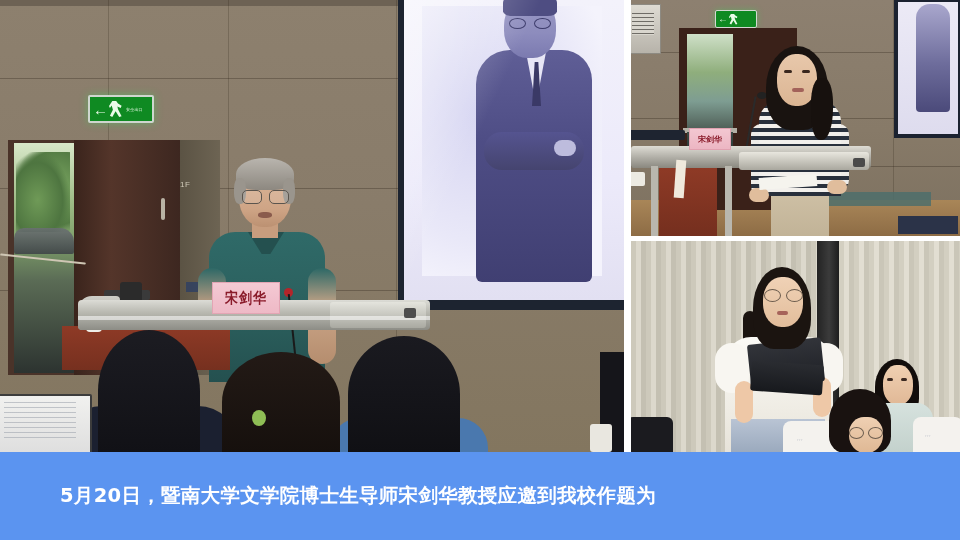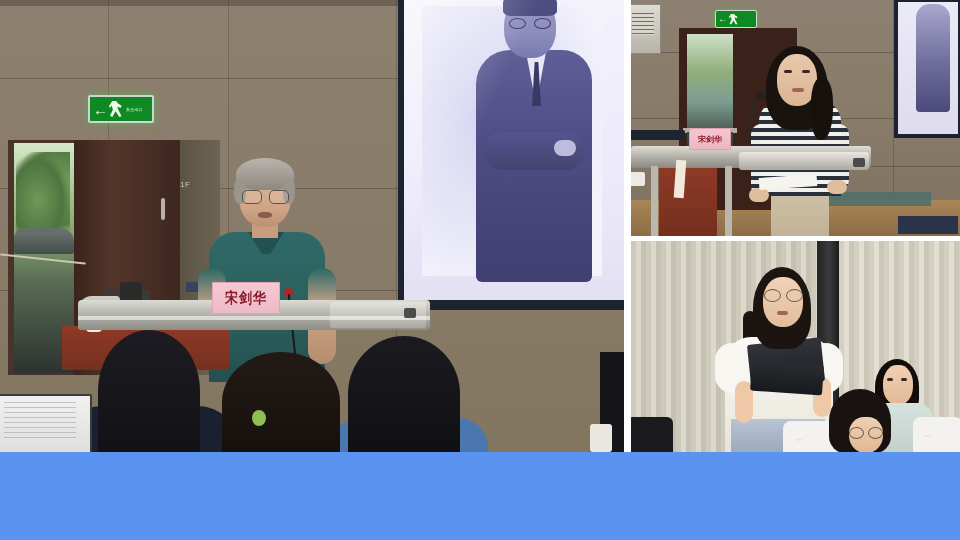--- a/index.html
+++ b/index.html
@@ -434,16 +434,17 @@
       <div class="br-logo" style="left:14px;top:16px">◦◦◦</div>
     </div>
     <div class="br-p3-hair"></div>
     <div class="br-p3-face"></div>
     <div class="br-p3-glass"></div>
     <div class="br-chairL"></div>
   </div>
 
   <div class="caption">
     <div class="cap-text">
+      <div class="cap-line indent">5月20日，暨南大学文学院博士生导师宋剑华教授应邀到我校作题为</div>
     </div>
   </div>
 
 </div>
 
 </body></html>

